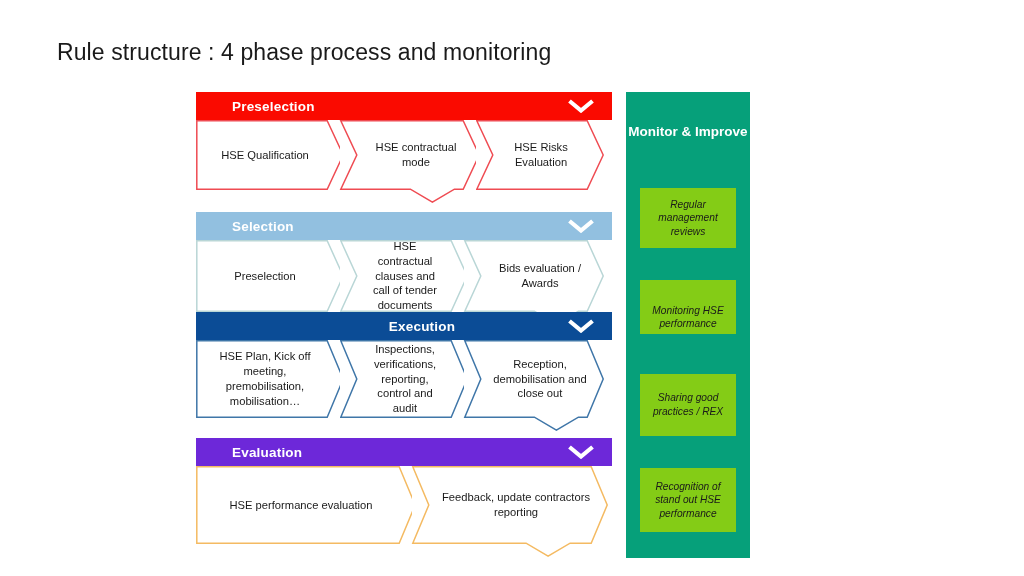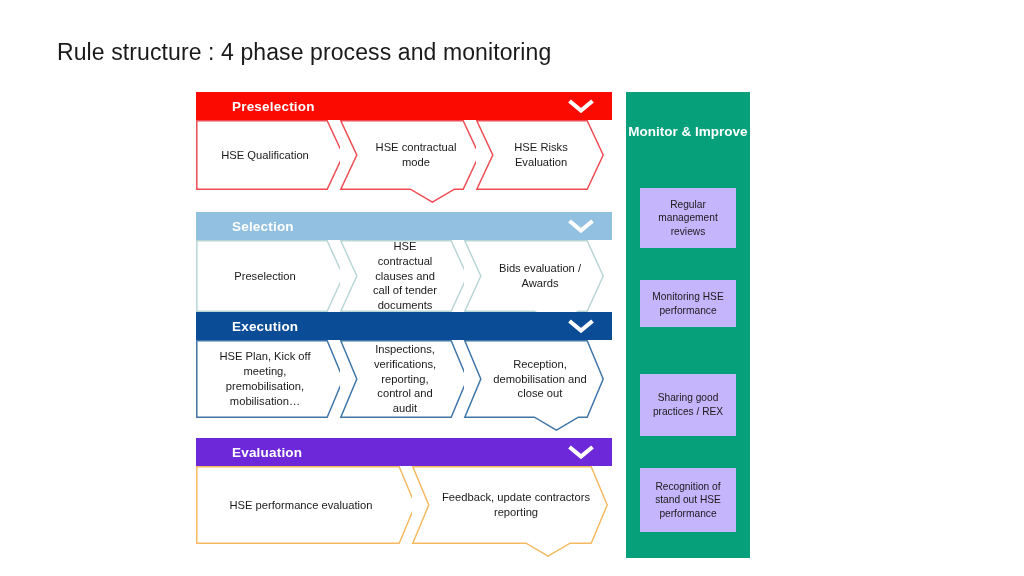--- a/index.html
+++ b/index.html
@@ -110,30 +110,31 @@
     font-weight: bold;
     font-size: 13.5px;
     line-height: 1.35;
     text-align: center;
     padding-top: 31px;
   }
   .monitor-card {
     position: absolute;
     left: 14px;
     width: 96px;
-    background: #c4b5fd;
+    background: #84cc16;
     display: flex;
     align-items: center;
     justify-content: center;
     text-align: center;
     font-size: 10.2px;
     line-height: 1.33;
     color: #1a1a1a;
     box-sizing: border-box;
     padding: 3px 5px;
+    font-style: italic;
   }
 </style>
 </head>
 <body>
 
 <div id="page-title">Rule structure : 4 phase process and monitoring</div>
 
 <div id="process-column">
     <div class="phase-block" style="margin-bottom: 22px;">
       <div class="phase-header" style="background: rgb(250, 10, 0); height: 28px;">
@@ -189,21 +190,21 @@
         </div>
         <div class="step-box" style="width: 140px; height: 72px; margin-left: -4px;">
           <svg class="step-svg" viewBox="0 0 140 72" preserveAspectRatio="none" style="overflow: visible;">
             <path d="M 0.8 0.8 L 123.19999999999999 0.8 L 139.2 36 L 123.19999999999999 71.2 L 114.39999999999999 71.2 L 92.39999999999999 84.2 L 70.39999999999999 71.2 L 0.8 71.2 L 16.8 36 Z" fill="#ffffff" stroke="#b9d6d6" stroke-width="1.5" stroke-linejoin="miter"></path>
           </svg>
           <span class="step-label" style="margin-left: 12px;">Bids evaluation / Awards</span>
         </div>
       </div>
     </div>
     <div class="phase-block" style="margin-bottom: 20px;">
-      <div class="phase-header" style="background: rgb(11, 76, 150); height: 28px;">
+      <div class="phase-header" style="background: rgb(11, 76, 150); height: 28px; justify-content: center;">
         <span class="phase-header-label">Execution</span>
         <span class="chevron-down-icon">
           <svg viewBox="0 0 26 14">
             <path d="M1.5 2 L13 11.5 L24.5 2" fill="none" stroke="#ffffff" stroke-width="4.2" stroke-linecap="butt" stroke-linejoin="miter"></path>
           </svg>
         </span>
       </div>
       <div class="phase-steps" style="height: 78px;">
         <div class="step-box" style="width: 148px; height: 78px;">
           <svg class="step-svg" viewBox="0 0 148 78" preserveAspectRatio="none">
@@ -249,21 +250,21 @@
         </div>
       </div>
     </div>
   </div>
 
 <div id="monitor-panel">
   <div id="monitor-title">Monitor &amp; Improve</div>
 <div class="monitor-card" style="top: 96px; height: 60px;">
       <span>Regular management reviews</span>
     </div>
-    <div class="monitor-card" style="top: 188px; height: 47px;">
+    <div class="monitor-card" style="top: 188px; height: 54px; align-items: flex-end;">
       <span>Monitoring HSE performance</span>
     </div>
     <div class="monitor-card" style="top: 282px; height: 62px;">
       <span>Sharing good practices / REX</span>
     </div>
     <div class="monitor-card" style="top: 376px; height: 64px;">
       <span>Recognition of stand out HSE performance</span>
     </div>
   </div>
 

